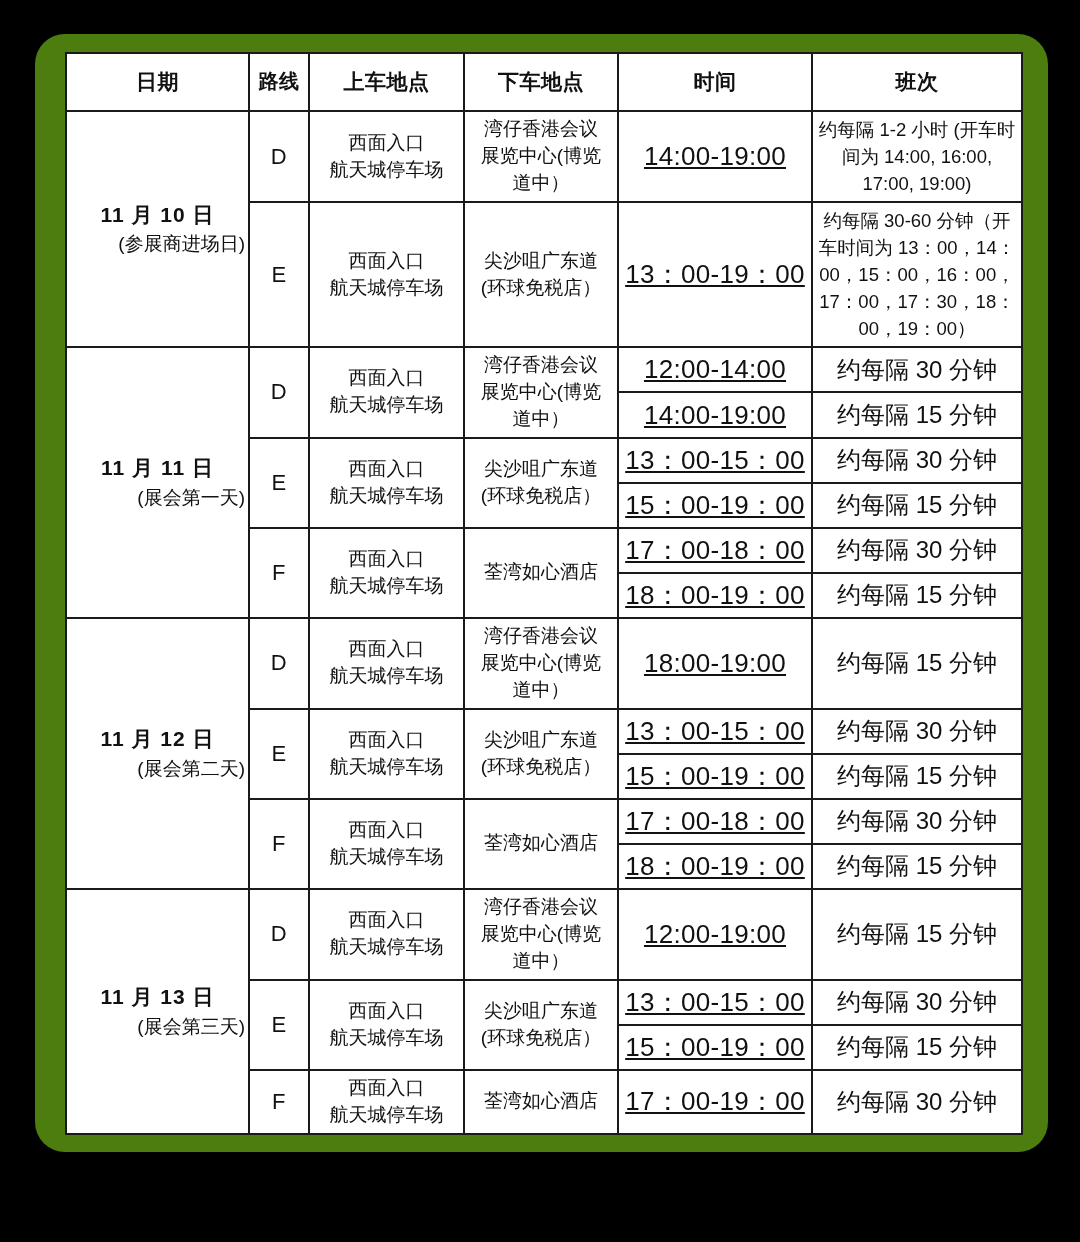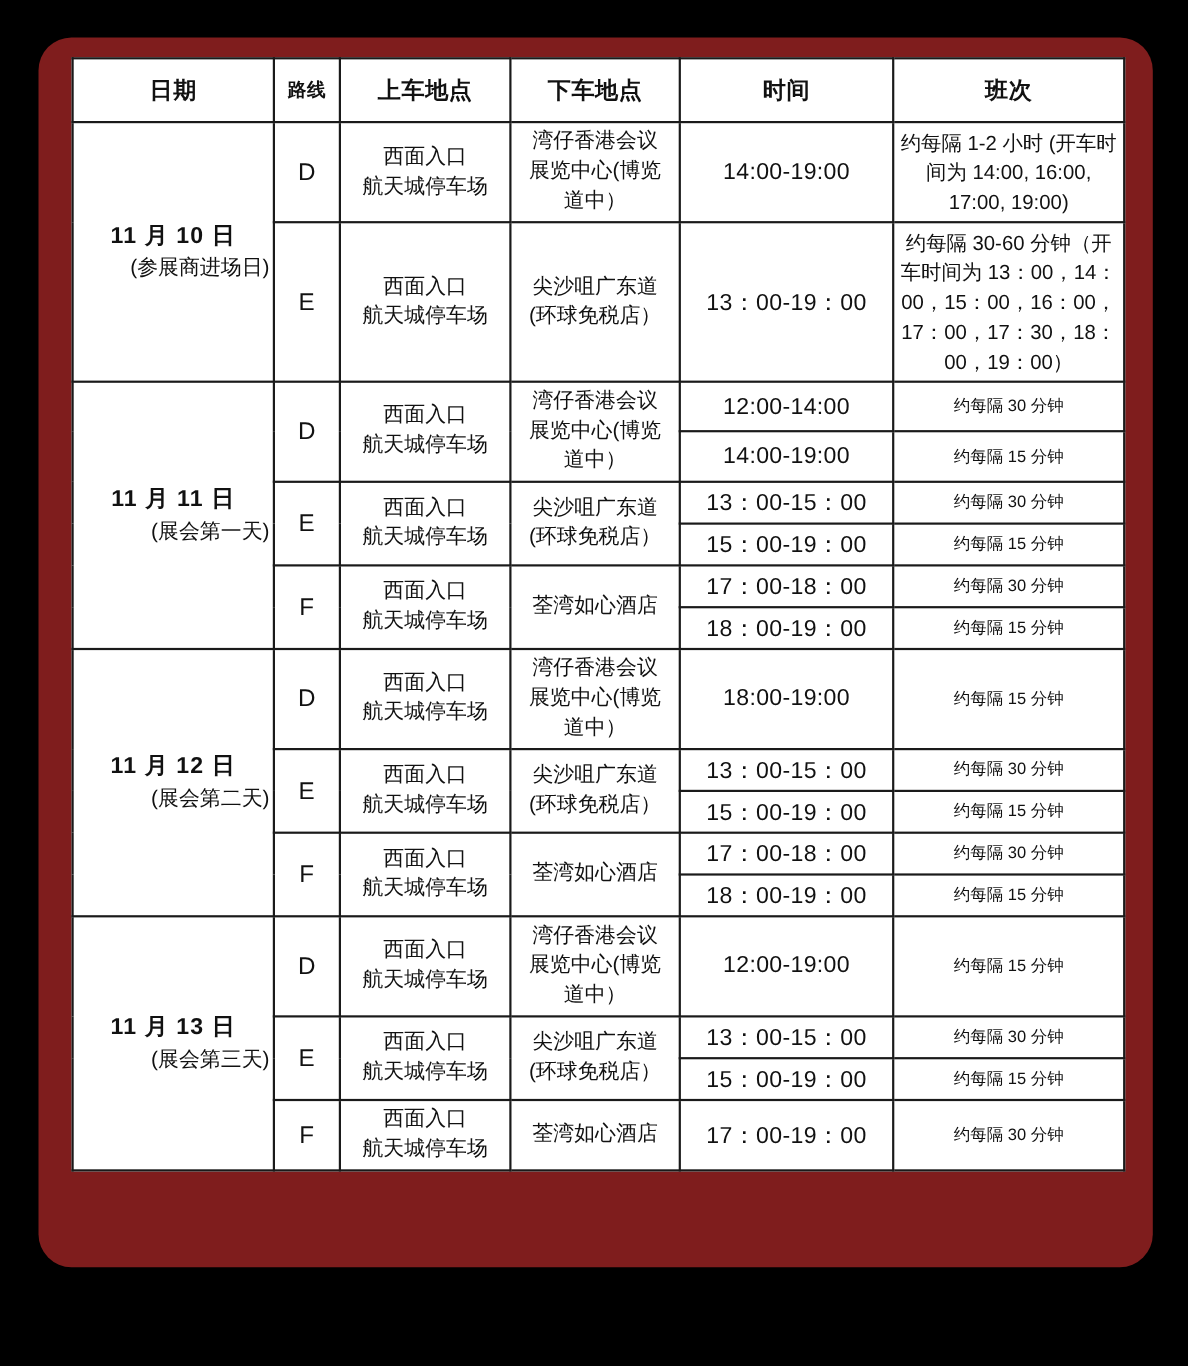--- a/index.html
+++ b/index.html
@@ -12,21 +12,21 @@
   #page {
     position: relative;
     width: 1080px; height: 1242px;
     background: #000000;
     overflow: hidden;
   }
   .card {
     position: absolute;
     left: 35px; top: 34px;
     width: 1013px; height: 1118px;
-    background: #7f1d1d;
+    background: #4d7c0f;
     border-radius: 30px;
   }
   .table-wrap {
     position: absolute;
     left: 30px; top: 18px;
     width: 956px;
   }
   table.schedule {
     border-collapse: collapse;
     table-layout: fixed;
@@ -49,21 +49,21 @@
   col.c-freq  { width: 210px; }
 
   thead th {
     font-size: 21px;
     font-weight: bold;
     height: 58px;
     letter-spacing: 0.5px;
   }
   thead th.route-head {
     line-height: 1.08;
-    font-size: 17px;
+    font-size: 20px;
     margin-top: 37px;
   }
 
   td.date-cell {
     font-size: 21px;
     line-height: 1.45;
     border-radius: 16px;
   }
   td.date-cell .d-main { display: block; font-weight: bold; letter-spacing: 1px; }
   td.date-cell .d-sub  { display: block; font-size: 19px; text-align: right; }
@@ -71,25 +71,26 @@
   td.route-cell {
     font-size: 22px;
     letter-spacing: 0.5px;
   }
   td.place-cell {
     font-size: 19px;
     line-height: 1.42;
   }
   td.place-cell .ln { display: block; }
   td.time-cell {
-    font-size: 21px;
+    font-size: 26px;
     letter-spacing: 0.3px;
+    text-decoration: underline;
   }
   td.freq-cell {
-    font-size: 15px;
+    font-size: 24px;
     line-height: 1.42;
   }
   td.freq-cell.small { font-size: 18.5px; line-height: 1.46; border-radius: 13px; }
 </style>
 </head>
 <body>
 
 <div id="page">
   <div class="card">
     <div class="table-wrap">

